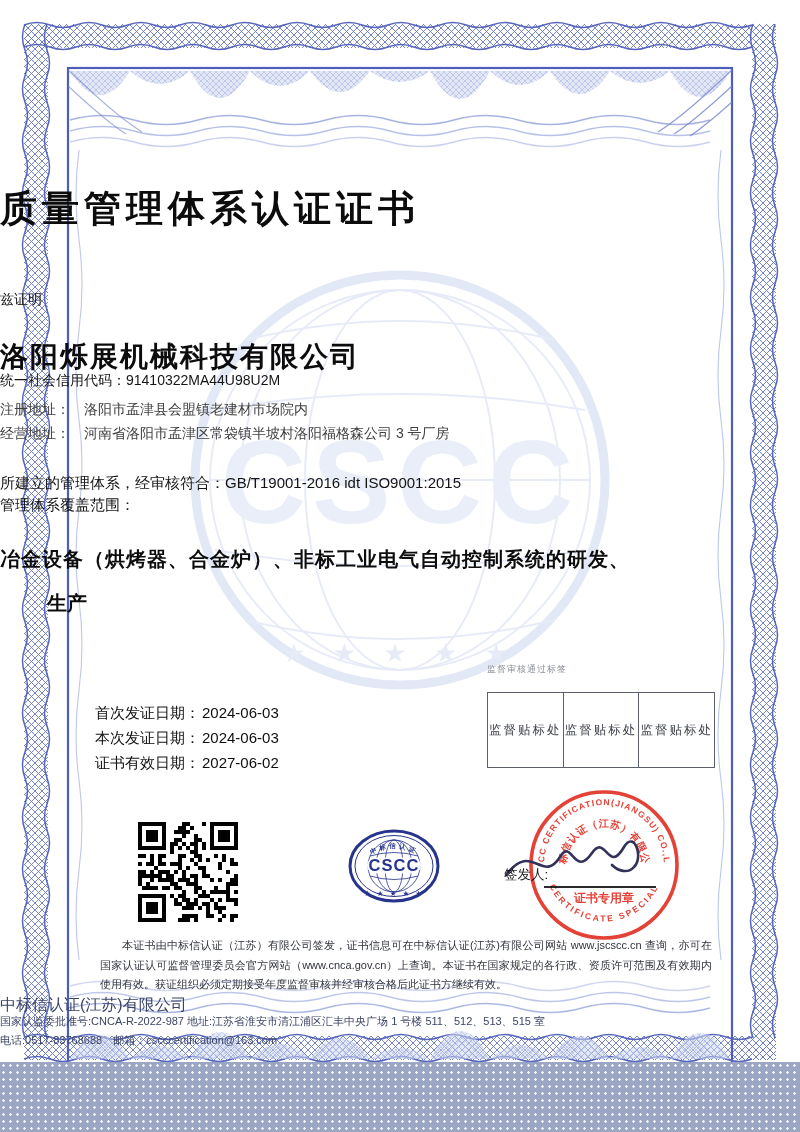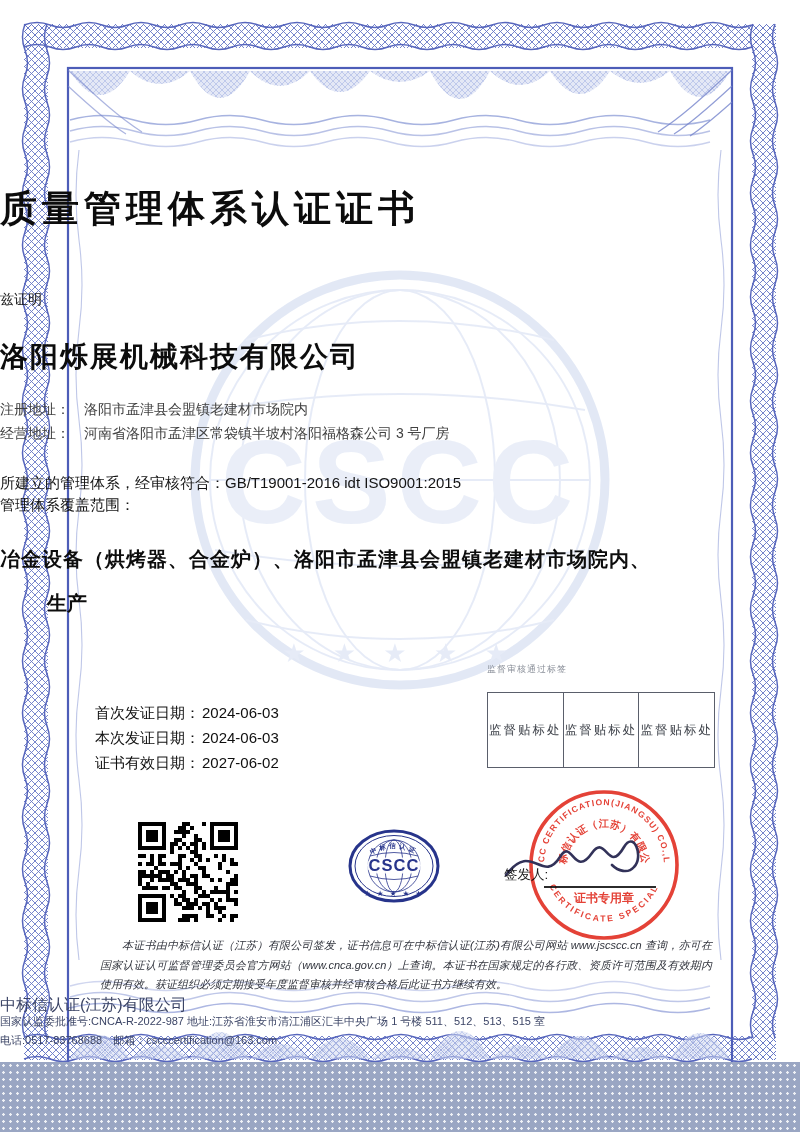--- a/index.html
+++ b/index.html
@@ -20,21 +20,21 @@
   .scope1{top:546px;font-size:20px;font-weight:700;letter-spacing:1px;color:#0d0d0d;}
   .scope2{top:590px;font-size:20px;font-weight:700;color:#0d0d0d;margin-left:47px;}
   .dates{left:95px;top:700px;font-size:15px;line-height:25px;color:#0f0f0f;}
   .dates .dval{margin-left:2px;}
   .supcap{left:487px;top:663px;font-size:9px;color:#8a8f99;letter-spacing:1px;}
   .supbox{left:487px;top:692px;width:226px;height:74px;border:1.5px solid #5a5f6b;display:flex;background:rgba(255,255,255,.6);}
   .supcell{flex:1;display:flex;align-items:center;justify-content:center;font-size:12.5px;color:#3c4048;letter-spacing:2px;}
   .supcell + .supcell{border-left:1.5px solid #5a5f6b;}
   .issuer{left:504px;top:866px;font-size:13.5px;color:#1c1c1c;z-index:2;}
   .sigline{left:544px;top:886px;width:112px;border-top:2px solid #2b2b2b;z-index:2;}
-  .para{left:100px;top:936px;width:612px;font-size:11px;line-height:19.5px;text-align:justify;text-indent:2em;color:#30333c;z-index:2;font-style:italic;}
+  .para{left:100px;top:936px;width:612px;font-size:11px;line-height:19.5px;text-align:justify;text-indent:2em;color:#30333c;z-index:2;}
   .fco{top:995px;font-size:16px;color:#3c4566;z-index:2;}
   .fl2{top:1014px;font-size:11px;color:#3c4566;z-index:2;}
   .fl3{top:1033px;font-size:11px;color:#3c4566;z-index:2;}
   .band{left:0;top:1062px;width:800px;height:70px;z-index:4;background-color:#9aa6c3;
         background-image:radial-gradient(circle, rgba(255,255,255,.85) 1px, rgba(255,255,255,0) 1.5px);
         background-size:7px 7px;}
   .txt{z-index:2;}
   svg.layer{left:0;top:0;z-index:0;}
   #qr{left:136px;top:820px;z-index:2;}
   #logoSvg{left:346px;top:824px;z-index:2;}
@@ -92,30 +92,31 @@
       <path d="M732,70 C700,100 680,118 658,132 M732,86 C706,110 690,124 674,134 M732,102 C714,118 702,128 690,136" stroke="#7584cc" fill="none" stroke-width="1.2" opacity="0.8"></path>
       <path d="M68,70 C100,100 120,118 142,132 M68,86 C94,110 110,124 126,134" stroke="#7584cc" fill="none" stroke-width="1.2" opacity="0.6"></path>
       <path d="M79 150 q-6 45 0 90 t0 90 t0 90 t0 90 t0 90 t0 90 t0 90 t0 90 t0 90" stroke="#8a99d6" fill="none" stroke-width="1.1" opacity="0.55"></path>
       <path d="M721 150 q-6 45 0 90 t0 90 t0 90 t0 90 t0 90 t0 90 t0 90 t0 90 t0 90" stroke="#8a99d6" fill="none" stroke-width="1.1" opacity="0.55"></path>
     </svg>
 
   <div class="abs ctr title txt">质量管理体系认证证书</div>
   <div class="abs ctr hereby txt">兹证明</div>
 
   <div class="abs ctr company txt">洛阳烁展机械科技有限公司</div>
+  <div class="abs ctr credit txt">统一社会信用代码：91410322MA44U98U2M</div>
   <div class="abs ctr addr addr1 txt">
     <span class="lab">注册地址：</span><span>洛阳市孟津县会盟镇老建材市场院内</span>
   </div>
   <div class="abs ctr addr addr2 txt">
     <span class="lab">经营地址：</span><span>河南省洛阳市孟津区常袋镇半坡村洛阳福格森公司 3 号厂房</span>
   </div>
 
   <div class="abs ctr std txt">所建立的管理体系，经审核符合：GB/T19001-2016 idt ISO9001:2015</div>
   <div class="abs ctr scopelab txt">管理体系覆盖范围：</div>
-  <div class="abs ctr scope1 txt">冶金设备（烘烤器、合金炉）、洛阳市孟津县会盟镇老建材市场院内、</div>
+  <div class="abs ctr scope1 txt">冶金设备（烘烤器、合金炉）、非标工业电气自动控制系统的研发、</div>
   <div class="abs ctr scope2 txt">生产</div>
 
   <div class="abs dates txt">
     <div><span>首次发证日期：</span><span class="dval">2024-06-03</span></div>
     <div><span>本次发证日期：</span><span class="dval">2024-06-03</span></div>
     <div><span>证书有效日期：</span><span class="dval">2027-06-02</span></div>
   </div>
 
   <div class="abs supcap txt">监督审核通过标签</div>
   <div class="abs supbox txt">

